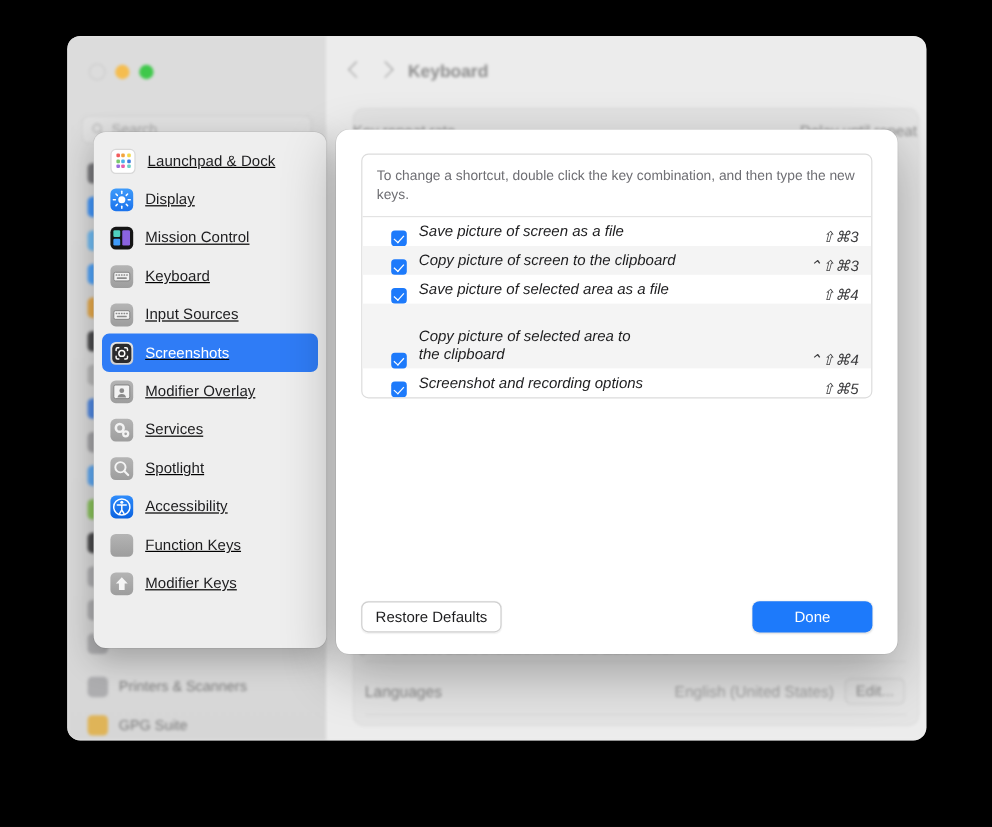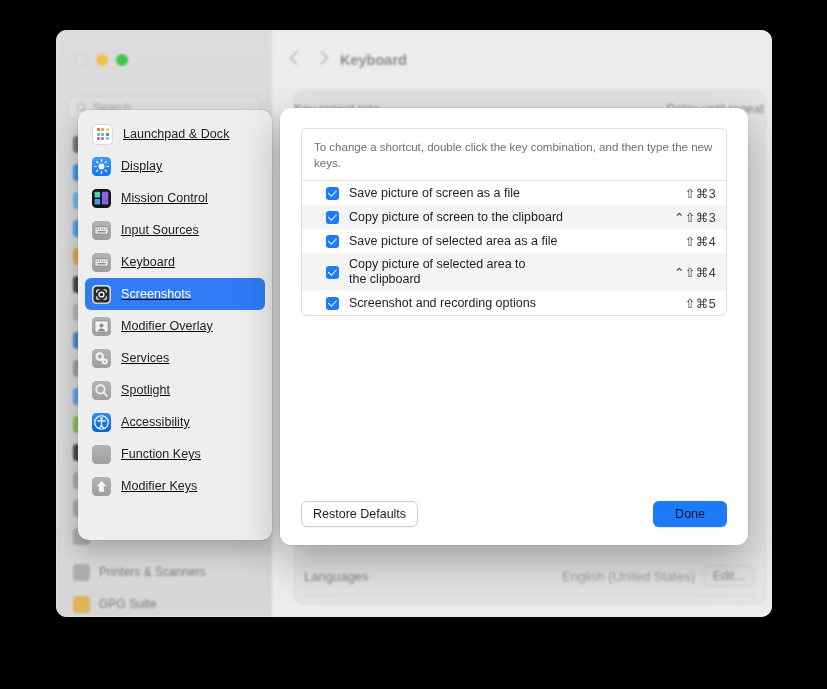--- a/index.html
+++ b/index.html
@@ -337,26 +337,27 @@
   .hint {
     font-size: 11.5px;
     line-height: 16px;
     color: #6e6e73;
     padding: 10px 12px 9px 12px;
     border-bottom: 0.5px solid #e3e3e3;
   }
 
   .srow {
     display: flex;
-    align-items: center;
+    align-items: flex-end;
     min-height: 24px;
     padding: 0 10px 0 24px;
     box-sizing: border-box;
     font-size: 12.5px;
     color: #1d1d1f;
+    font-style: italic;
   }
   .srow.alt { background: #f4f4f4; }
   .srow.tall { min-height: 32px; }
 
   .cbox {
     width: 13px;
     height: 13px;
     border-radius: 3px;
     background: #1d7afb;
     flex: 0 0 auto;
@@ -407,25 +408,25 @@
     color: #1d1d1f;
     background: #ffffff;
     border: 0.5px solid #cfcfcf;
     border-radius: 6px;
     padding: 5px 11px;
     box-shadow: 0 0.5px 1px rgba(0,0,0,0.06);
     cursor: default;
   }
   .btn-primary {
     font-size: 12.5px;
-    color: #0f172a;
+    color: #ffffff;
     background: #1d7afb;
     border: none;
     border-radius: 6px;
-    padding: 6px 22px;
+    padding: 6px 35px;
     box-shadow: 0 0.5px 1.5px rgba(0,0,0,0.12);
     cursor: default;
     font-family: "Liberation Sans", sans-serif;
   }
 </style>
 </head>
 <body>
 
 <div id="root">
 
@@ -612,37 +613,37 @@
             <g fill="#8a8a8a">
               <rect x="4.6" y="8" width="1.5" height="1.3" rx="0.3"></rect>
               <rect x="6.9" y="8" width="1.5" height="1.3" rx="0.3"></rect>
               <rect x="9.2" y="8" width="1.5" height="1.3" rx="0.3"></rect>
               <rect x="11.5" y="8" width="1.5" height="1.3" rx="0.3"></rect>
               <rect x="13.8" y="8" width="1.5" height="1.3" rx="0.3"></rect>
               <rect x="5.6" y="10.6" width="8.8" height="1.4" rx="0.4"></rect>
             </g>
           </svg>
         </span>
-        <span class="pop-label">Input Sources</span>
+        <span class="pop-label">Keyboard</span>
       </div>
       <div class="pop-item">
         <span class="pop-ic ic-gray">
           <svg viewBox="0 0 20 20" width="19" height="19">
             <rect x="3" y="6.2" width="14" height="7.6" rx="1.5" fill="#f0f0f0" stroke="#7d7d7d" stroke-width="0.8"></rect>
             <g fill="#8a8a8a">
               <rect x="4.6" y="8" width="1.5" height="1.3" rx="0.3"></rect>
               <rect x="6.9" y="8" width="1.5" height="1.3" rx="0.3"></rect>
               <rect x="9.2" y="8" width="1.5" height="1.3" rx="0.3"></rect>
               <rect x="11.5" y="8" width="1.5" height="1.3" rx="0.3"></rect>
               <rect x="13.8" y="8" width="1.5" height="1.3" rx="0.3"></rect>
               <rect x="5.6" y="10.6" width="8.8" height="1.4" rx="0.4"></rect>
             </g>
           </svg>
         </span>
-        <span class="pop-label">Keyboard</span>
+        <span class="pop-label">Input Sources</span>
       </div>
       <div class="pop-item selected" style="background: rgb(47, 124, 246);">
         <span class="pop-ic ic-screens">
           <svg viewBox="0 0 20 20" width="19" height="19">
             <rect x="1.6" y="1.6" width="16.8" height="16.8" rx="4" fill="#2b2b2d"></rect>
             <g stroke="#ffffff" stroke-width="1.3" fill="none" stroke-linecap="round">
               <path d="M5 7.4V6.3a1.3 1.3 0 0 1 1.3-1.3H7.4"></path>
               <path d="M12.6 5h1.1A1.3 1.3 0 0 1 15 6.3v1.1"></path>
               <path d="M15 12.6v1.1a1.3 1.3 0 0 1-1.3 1.3h-1.1"></path>
               <path d="M7.4 15H6.3A1.3 1.3 0 0 1 5 13.7v-1.1"></path>
@@ -721,21 +722,21 @@
               <span class="sname" style="white-space: pre-line;">Copy picture of screen to the clipboard</span>
               <span class="skeys">⌃⇧⌘3</span>
             </div>
             <div class="srow">
               <span class="cbox" style="background: rgb(29, 122, 251);"></span>
               <span class="sname" style="white-space: pre-line;">Save picture of selected area as a file</span>
               <span class="skeys">⇧⌘4</span>
             </div>
             <div class="srow alt tall">
               <span class="cbox" style="background: rgb(29, 122, 251);"></span>
-              <span class="sname" style="white-space: pre-line;">Copy picture of selected area to
+              <span class="sname" style="white-space: pre-line; margin-top: 16px;">Copy picture of selected area to
 the clipboard</span>
               <span class="skeys">⌃⇧⌘4</span>
             </div>
             <div class="srow">
               <span class="cbox" style="background: rgb(29, 122, 251);"></span>
               <span class="sname" style="white-space: pre-line;">Screenshot and recording options</span>
               <span class="skeys">⇧⌘5</span>
             </div>
           </div>
       </div>

